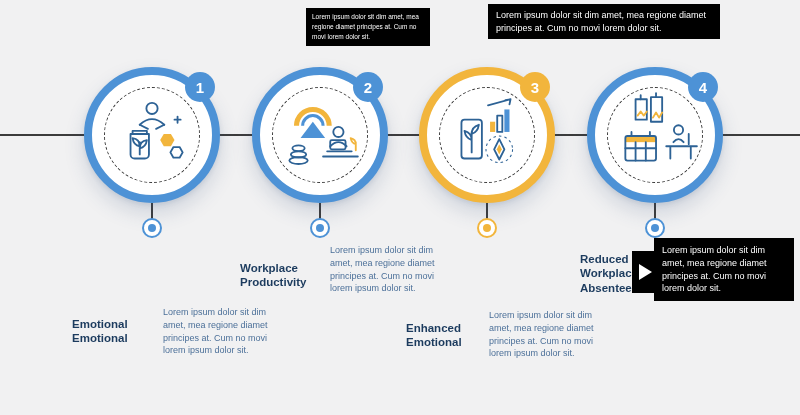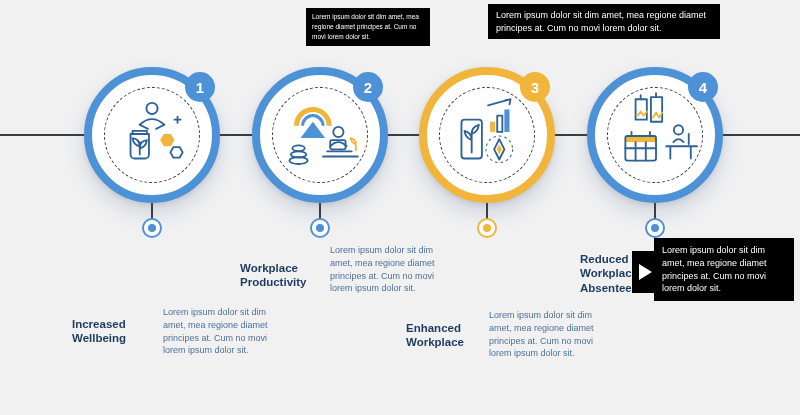--- a/index.html
+++ b/index.html
@@ -82,21 +82,21 @@
         <polygon class="ln" points="63,62 66,56.8 72,56.8 75,62 72,67.2 66,67.2"></polygon>
         <path class="ln" d="M70 27 v6 M67 30 h6"></path>
       </svg>
     </div>
   </div>
   <div class="badge b1 accent-blue">1</div>
   <div class="connector k1"></div>
   <div class="dot d1 accent-blue">
     <span class="dot-core"></span>
   </div>
-  <div class="step-title t1">Increased Wellbeing</div>
+  <div class="step-title t1">Emotional Emotional</div>
   <div class="step-body p1">Lorem ipsum dolor sit dim amet, mea regione diamet principes at. Cum no movi lorem ipsum dolor sit.</div>
 
   <div class="circle c2 accent-blue">
     <div class="dashed"></div>
     <div class="icon">
       <svg viewBox="0 0 90 90">
         <path class="ty" d="M22 36 a16 16 0 0 1 32 0"></path>
         <path class="tb" d="M28 36 a10 10 0 0 1 20 0"></path>
         <polygon class="fb" points="26,48 38,32 50,48"></polygon>
         <ellipse class="ln" cx="24" cy="58" rx="6" ry="2.8"></ellipse>
@@ -132,21 +132,21 @@
         <path class="ln" d="M57 49 l5 10 -5 10 -5 -10 z"></path>
         <path class="fy" d="M57 54 l2.5 5 -2.5 5 -2.5 -5 z"></path>
       </svg>
     </div>
   </div>
   <div class="badge b3 accent-yellow">3</div>
   <div class="connector k3"></div>
   <div class="dot d3 accent-yellow">
     <span class="dot-core"></span>
   </div>
-  <div class="step-title t3">Enhanced Workplace</div>
+  <div class="step-title t3">Enhanced Emotional</div>
   <div class="step-body p3">Lorem ipsum dolor sit dim amet, mea regione diamet principes at. Cum no movi lorem ipsum dolor sit.</div>
 
   <div class="circle c4 accent-blue">
     <div class="dashed"></div>
     <div class="icon">
       <svg viewBox="0 0 90 90">
         <rect class="ln" x="26" y="10" width="11" height="20"></rect>
         <rect class="ln" x="41" y="8" width="11" height="24"></rect>
         <path class="lny" d="M28 26 l3 -4 3 4 3 -4"></path>
         <path class="lny" d="M43 28 l3 -5 3 5 3 -5"></path>

